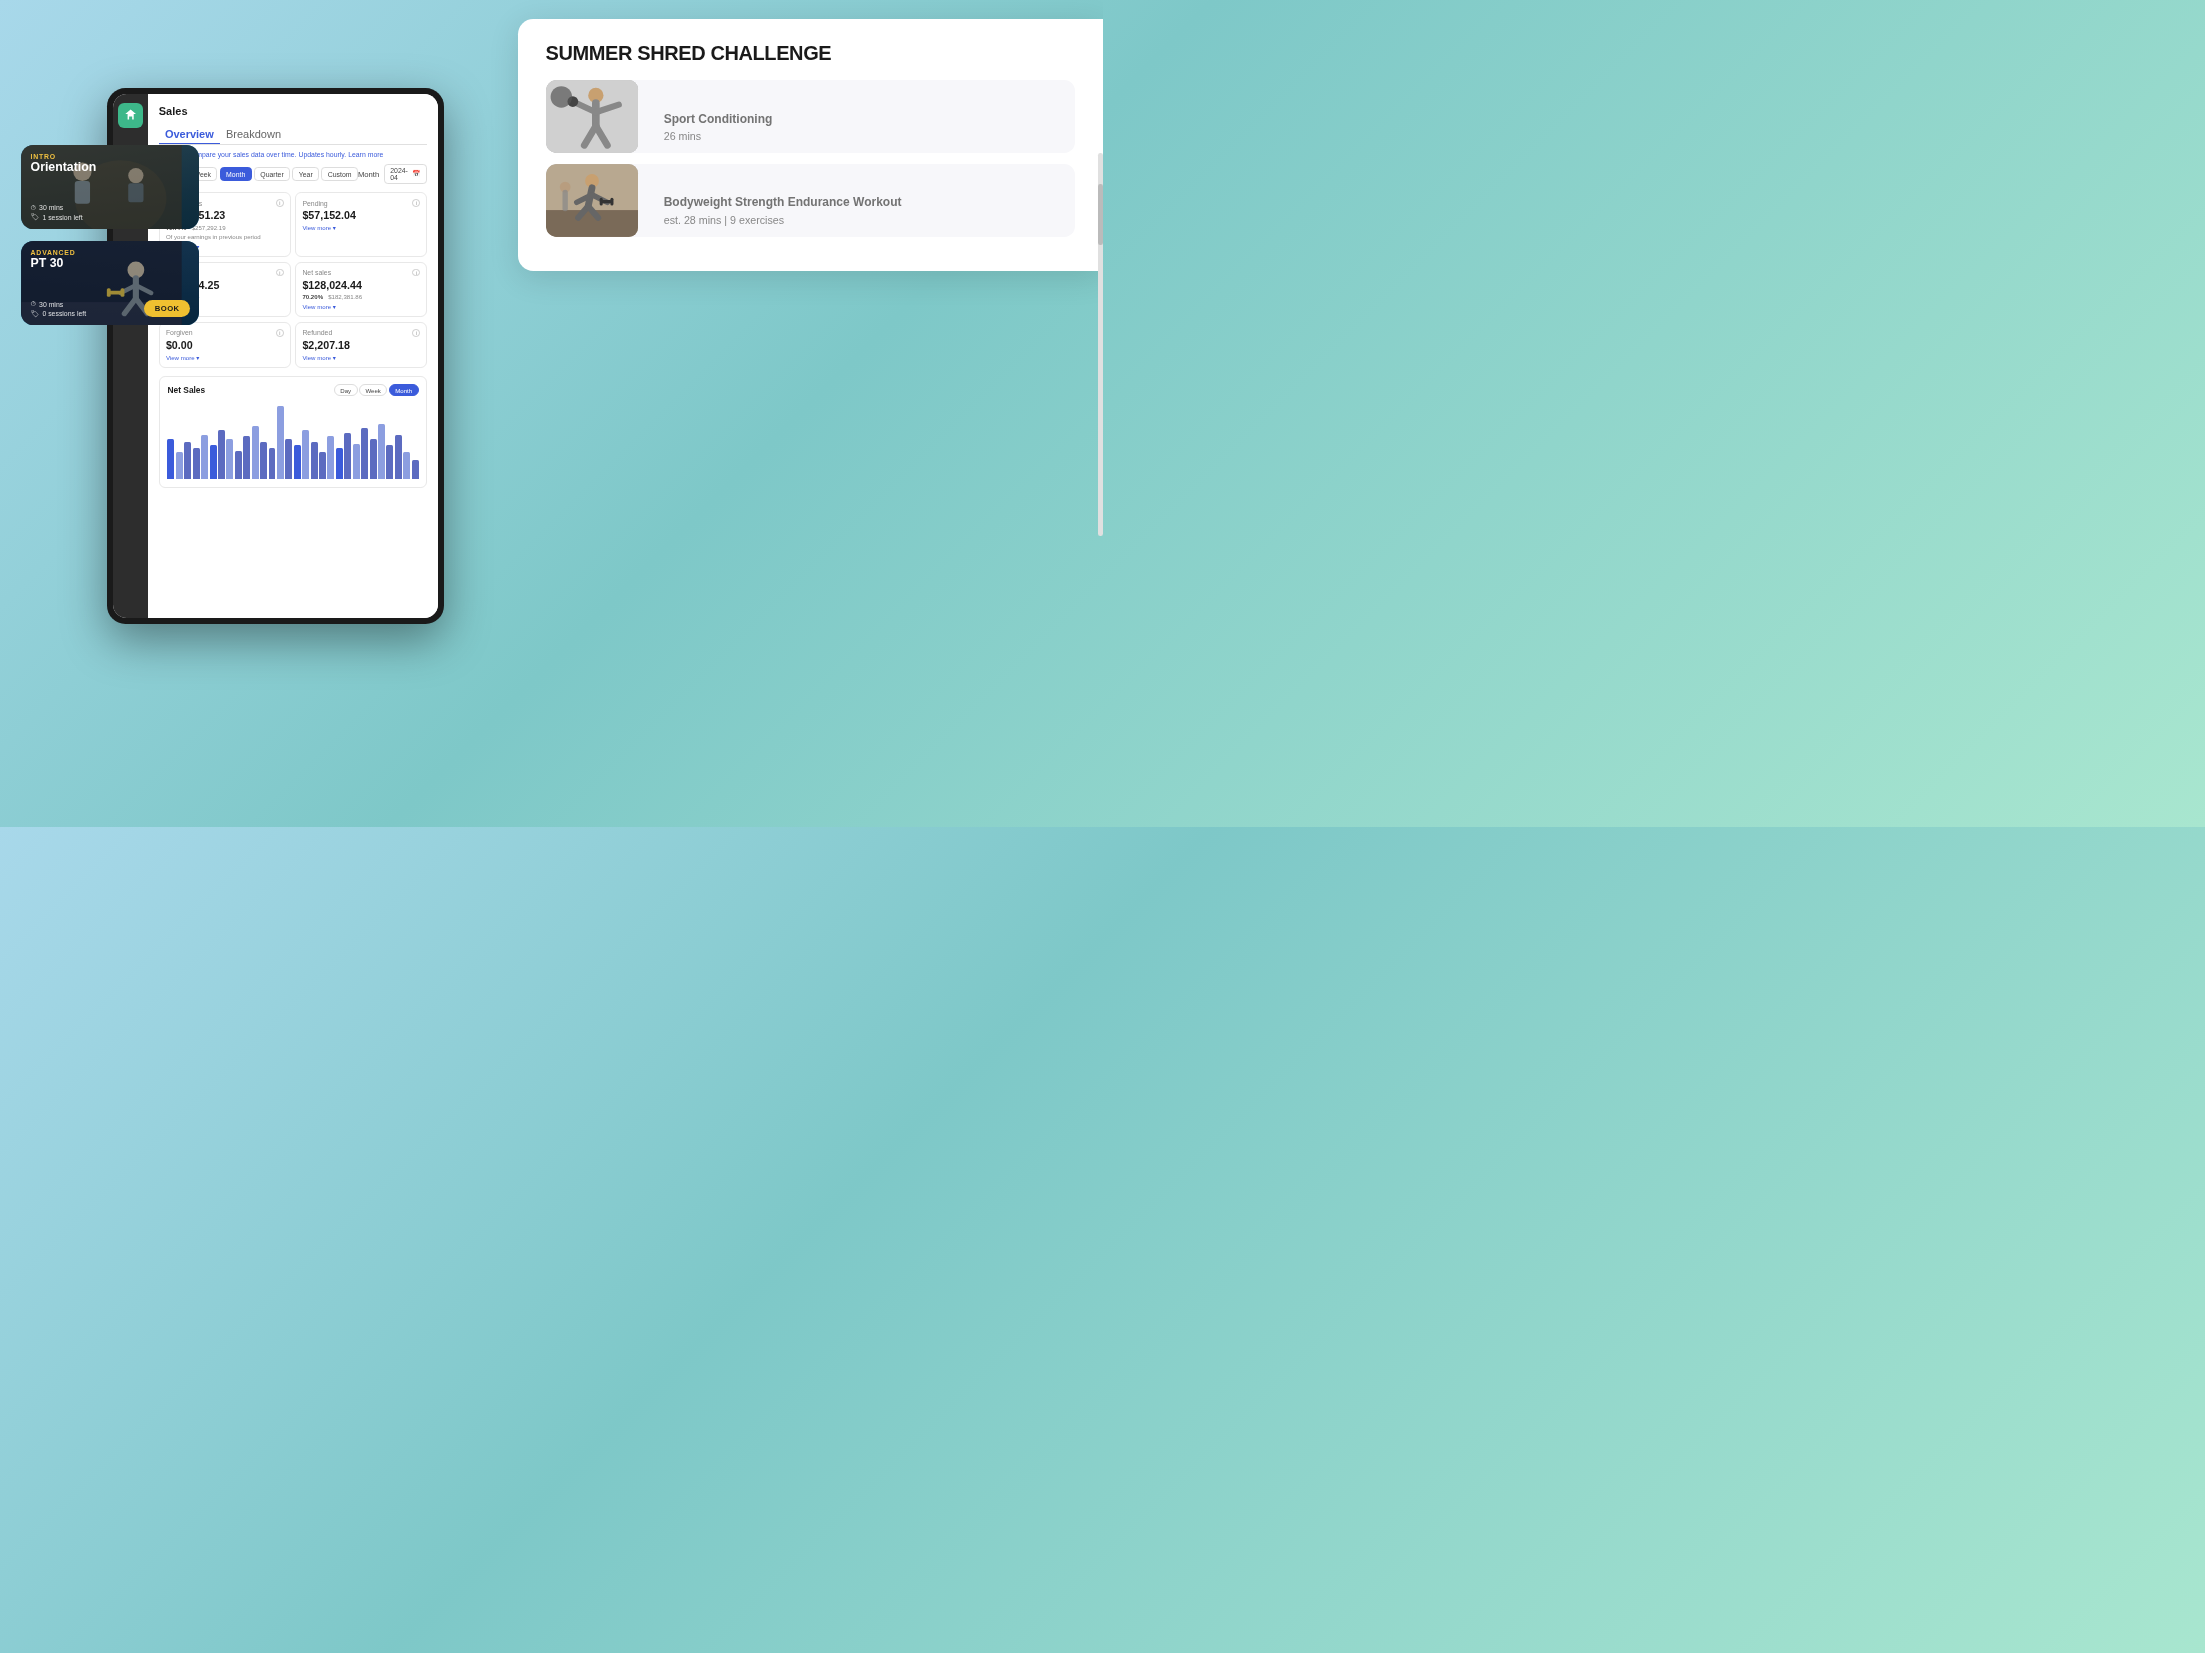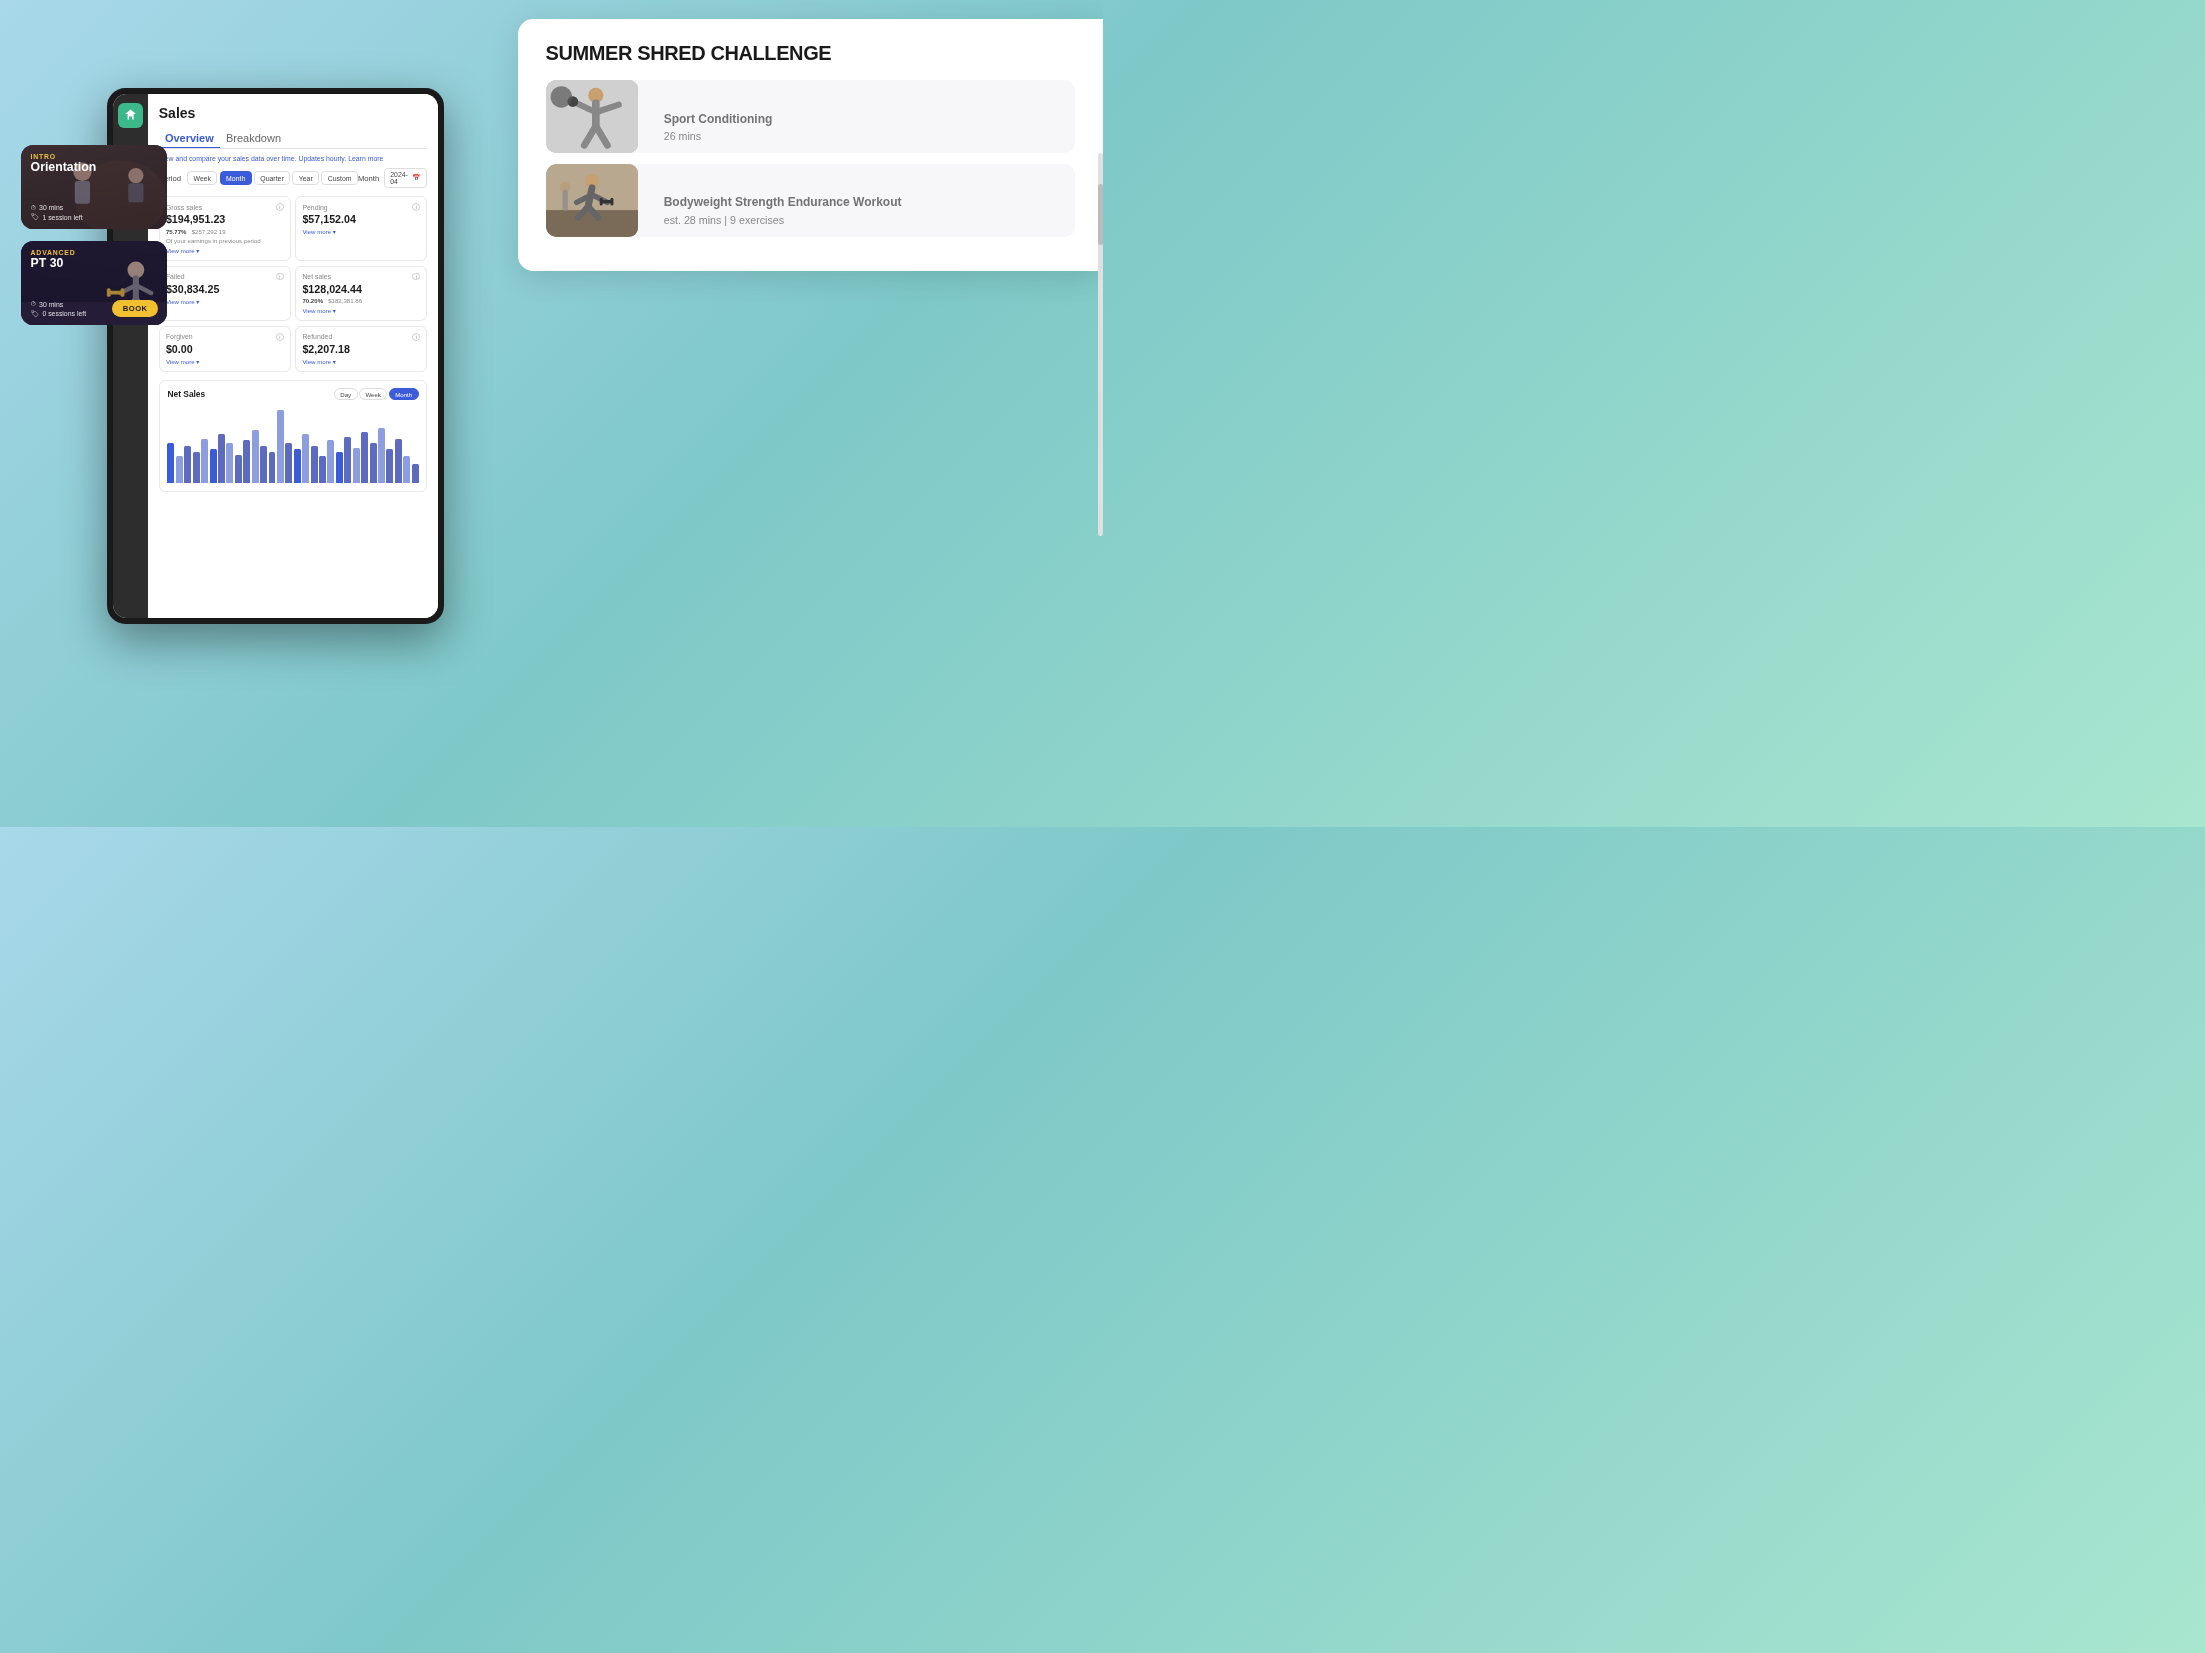--- a/index.html
+++ b/index.html
@@ -16,26 +16,26 @@
     .cards-container {
       position: absolute;
       left: 21.4px;
       top: 145px;
       display: flex;
       flex-direction: column;
       gap: 12.3px;
       z-index: 10;
     }
     .workout-card {
-      width: 146px;
+      width: 178px;
       height: 84px;
       border-radius: 12.3px;
       overflow: hidden;
       position: relative;
-      background: #4c1d95;
+      background: #0369a1;
       color: white;
     }
     .workout-card .card-bg {
       position: absolute;
       inset: 0;
       background-size: cover;
       background-position: center;
       opacity: 0.7;
     }
     .workout-card .card-content {
@@ -140,21 +140,21 @@
       color: rgba(255,255,255,0.6);
       font-size: 12.3px;
     }
     .dashboard-content {
       flex: 1;
       overflow: hidden;
       background: white;
       padding: 10.7px;
     }
     .sales-title {
-      font-size: 14px;
+      font-size: 11px;
       font-weight: 600;
       color: #1a1a1a;
       margin-bottom: 7.7px;
     }
     .tabs-row {
       display: flex;
       border-bottom: 1.1px solid #e0e0e0;
       margin-bottom: 6.1px;
     }
     .tab-item {

